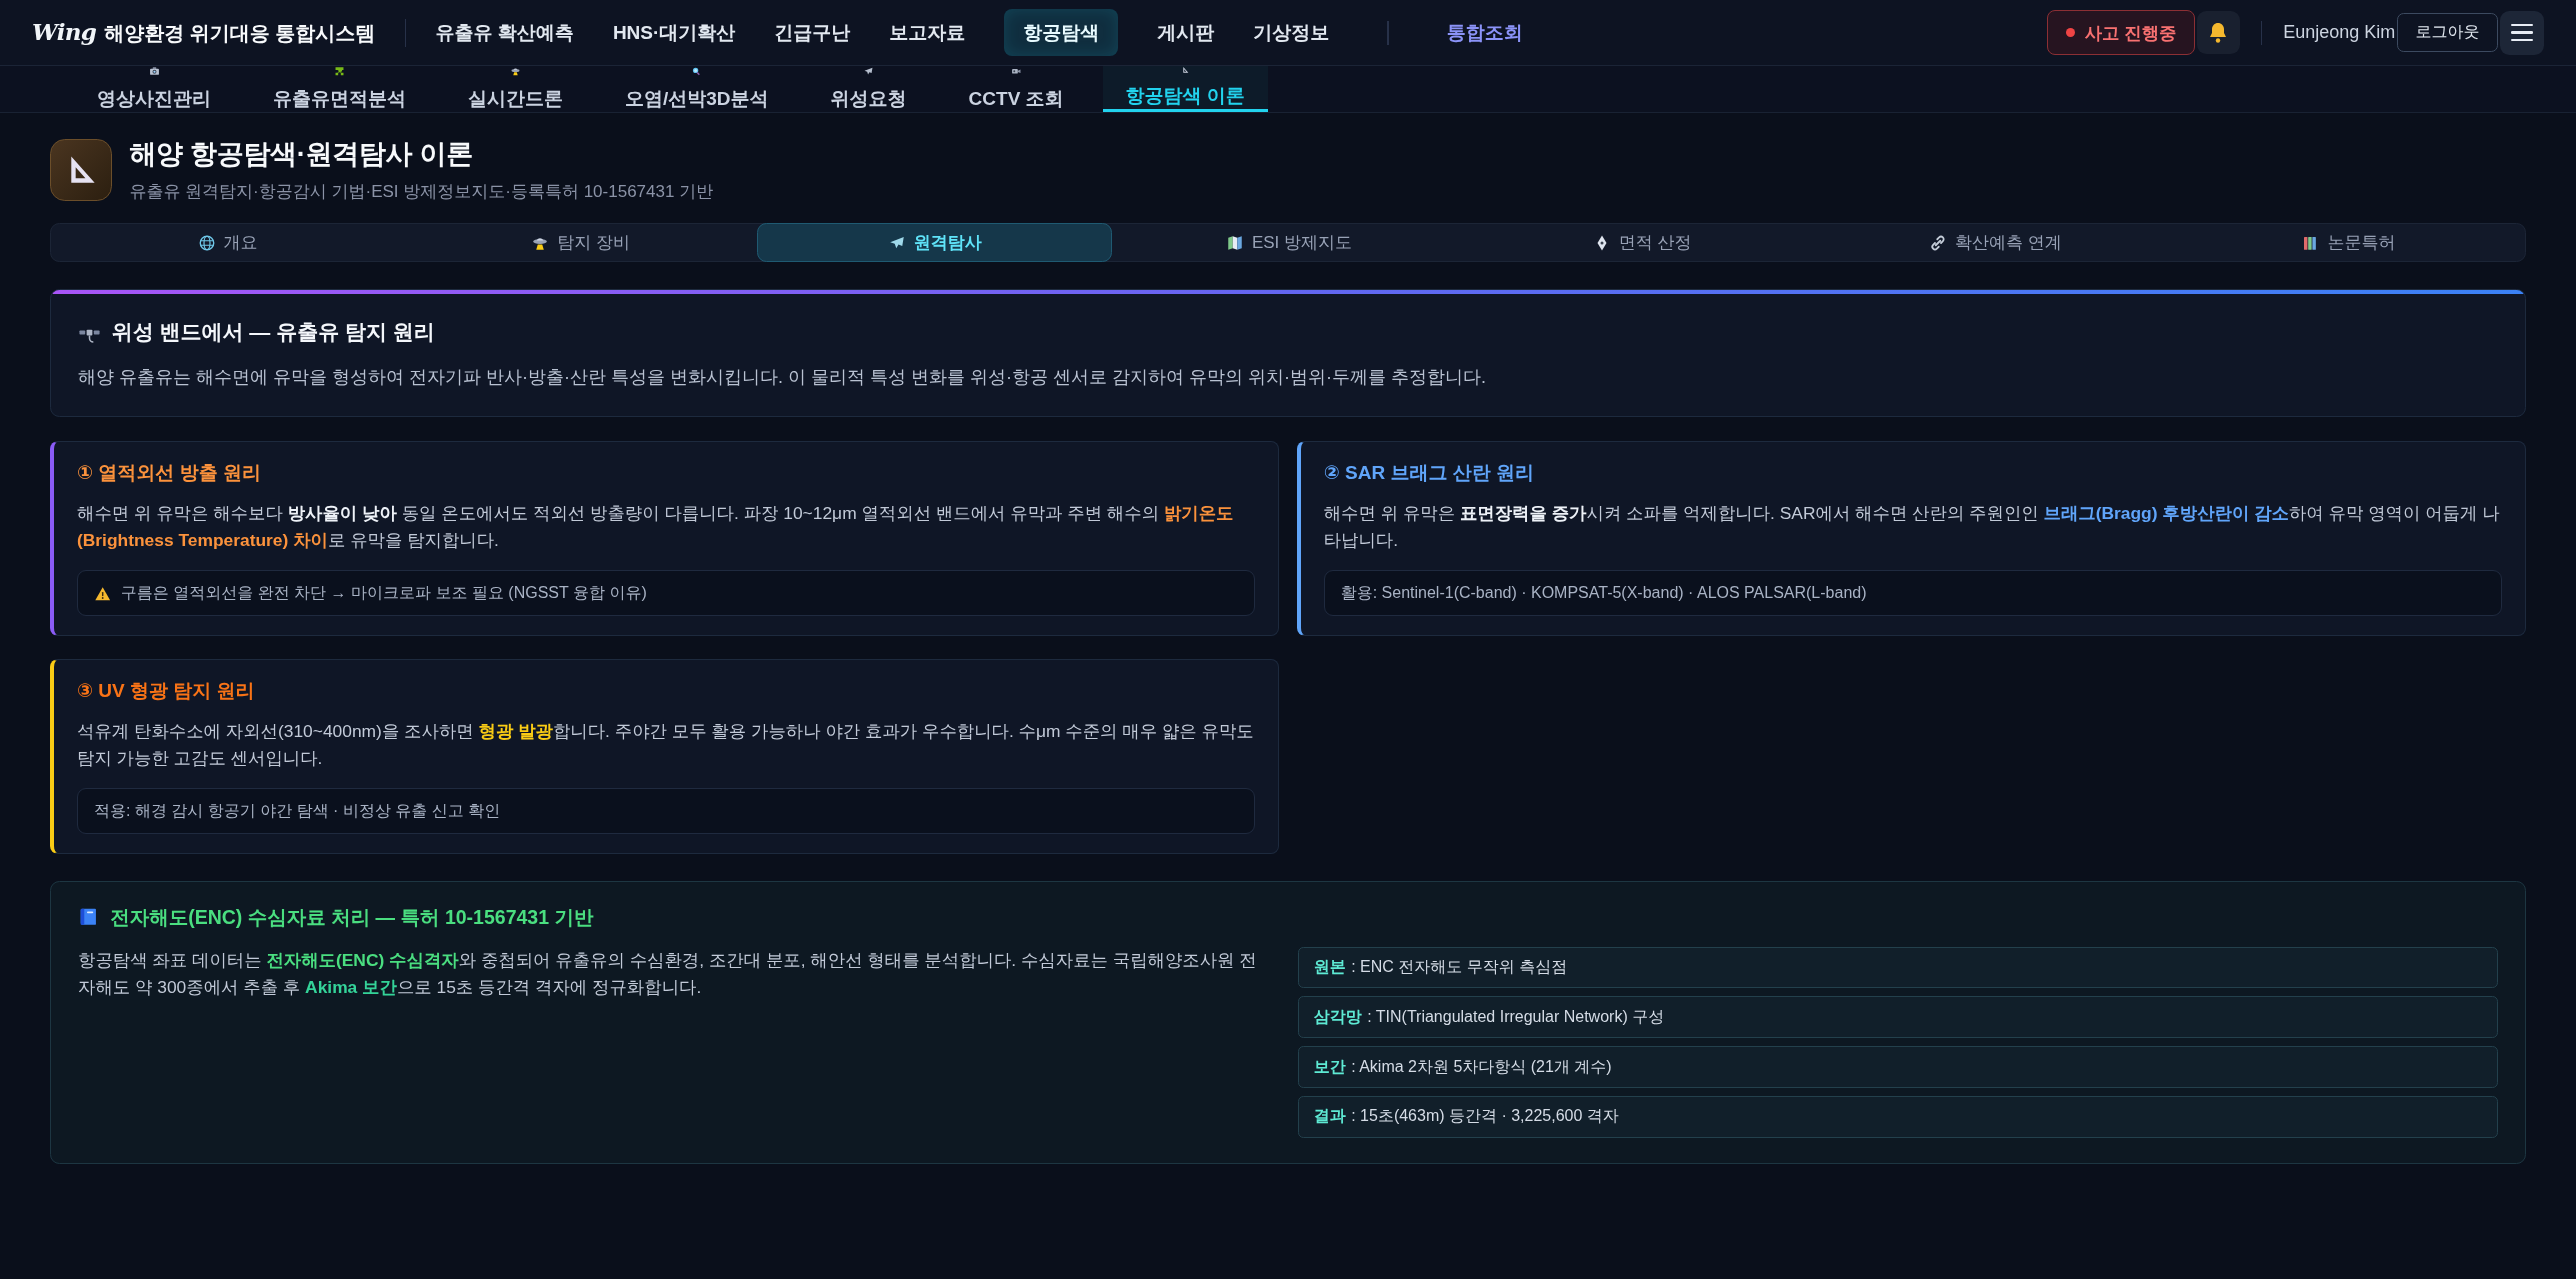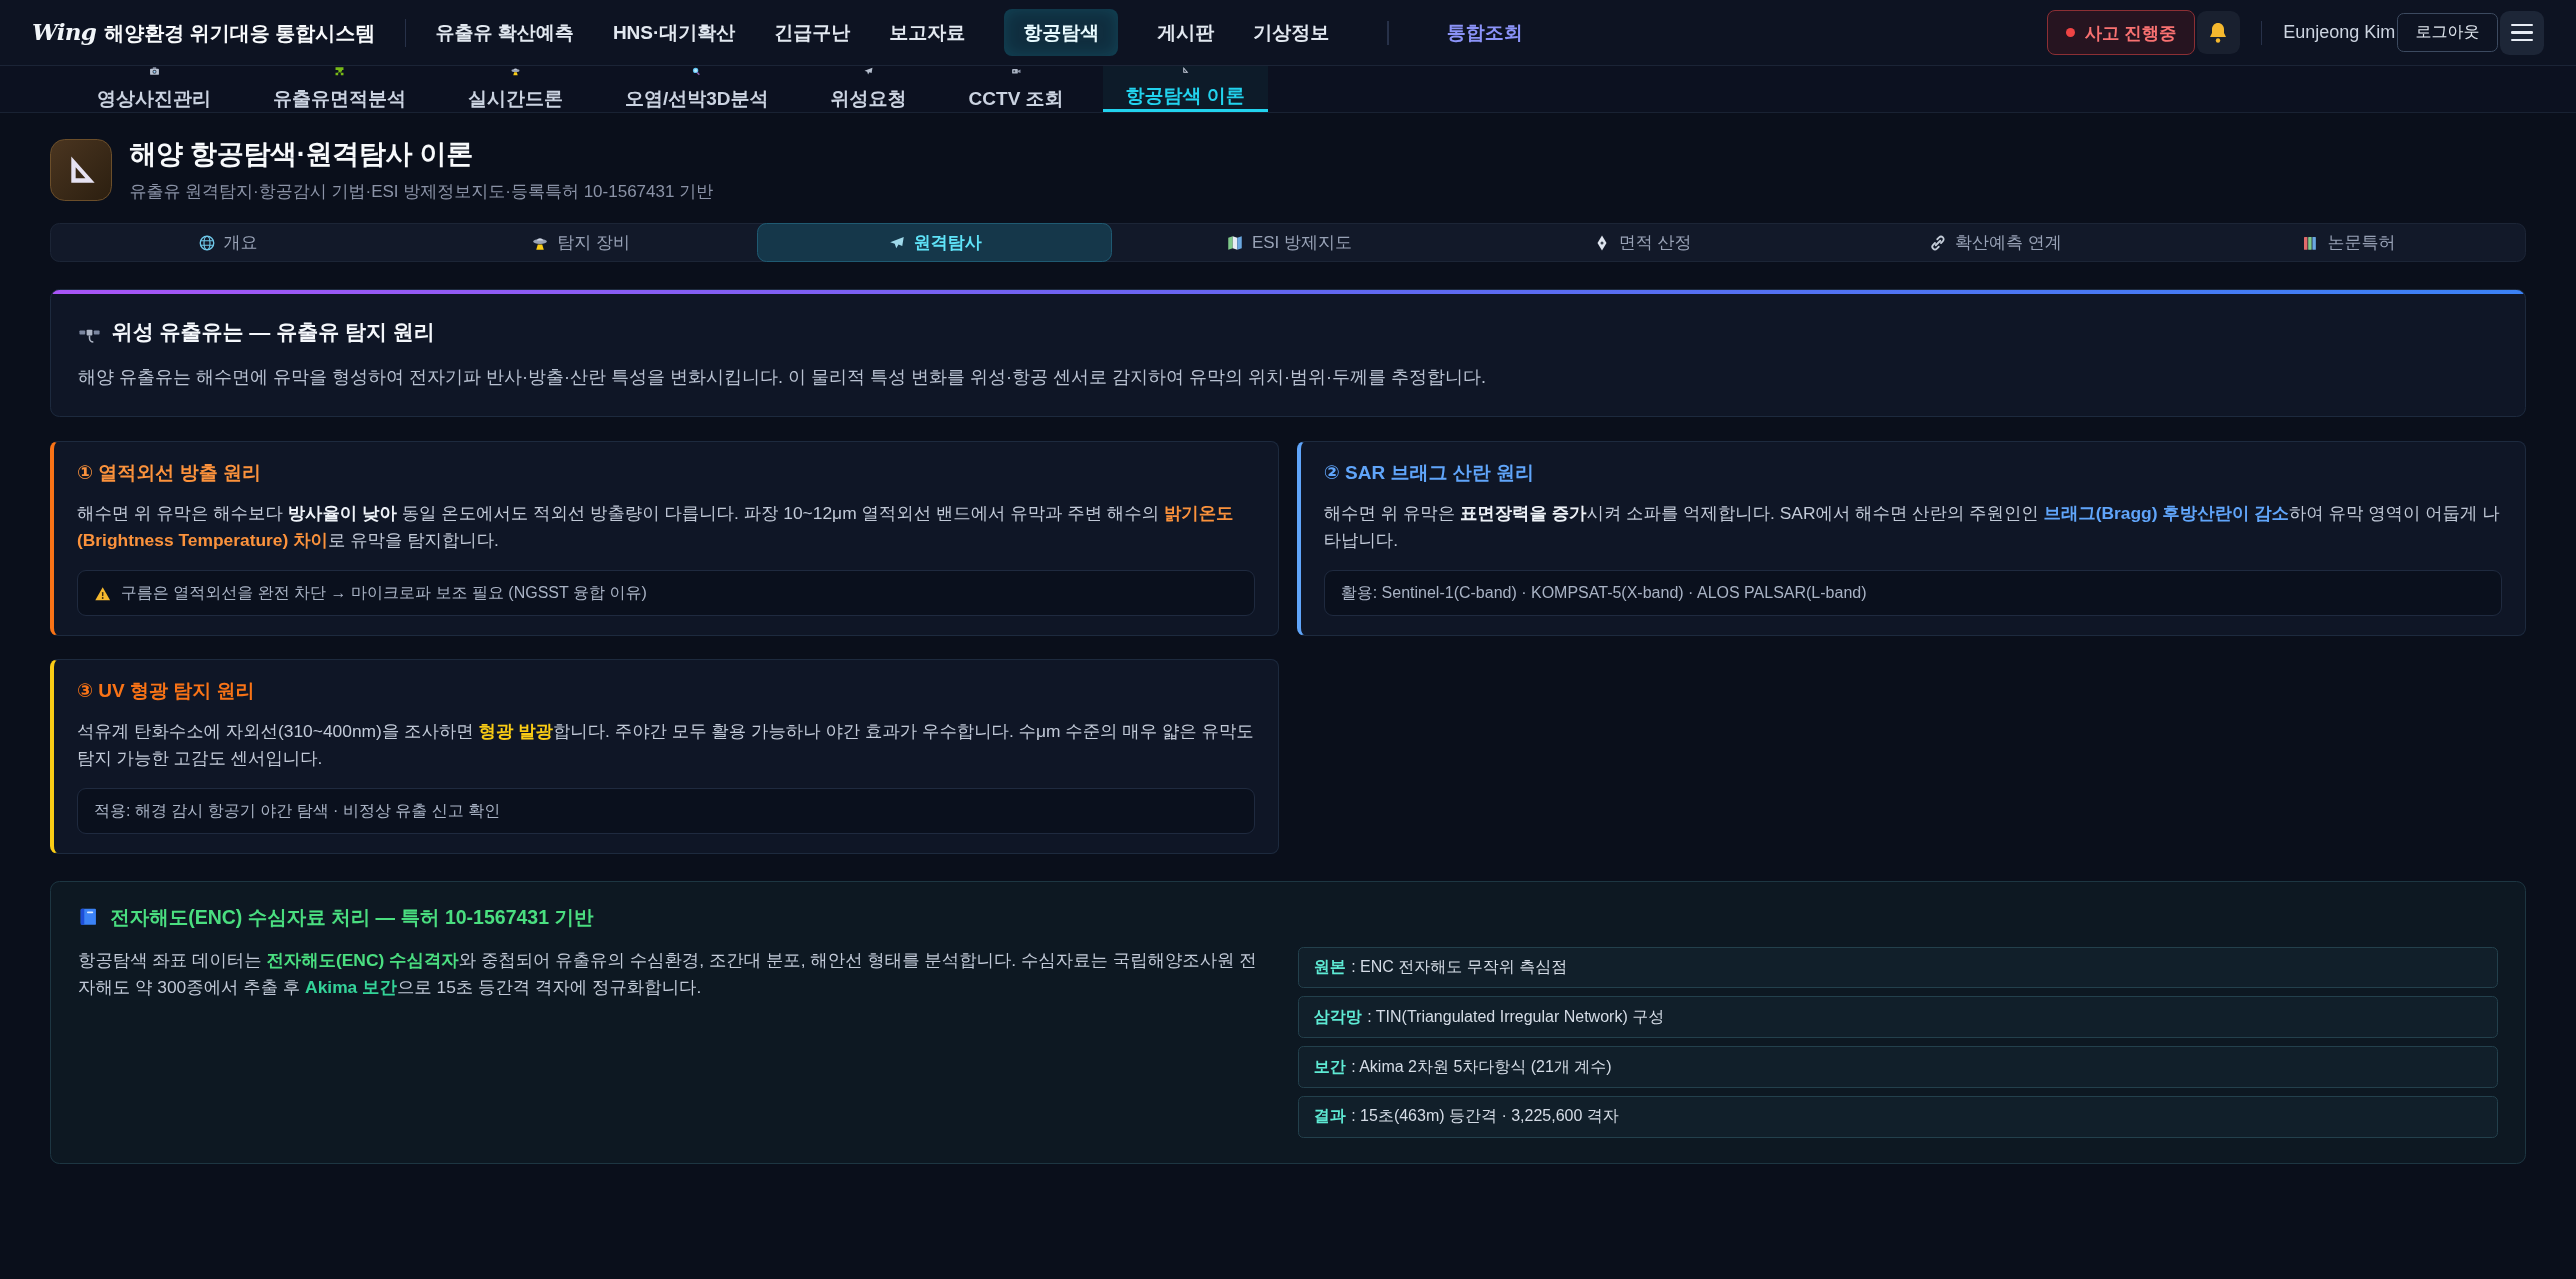--- a/index.html
+++ b/index.html
@@ -229,28 +229,28 @@
 
   <div class="panel">
     <div class="panel-topbar"></div>
     <h2>
       <svg width="23" height="23" viewBox="0 0 24 24">
           <rect x="9" y="9" width="6" height="6" rx="1" fill="#aeb6c6"></rect>
           <rect x="1.5" y="10" width="6" height="4" rx="0.8" fill="#7c87a0"></rect>
           <rect x="16.5" y="10" width="6" height="4" rx="0.8" fill="#7c87a0"></rect>
           <path d="M12 15v3a4 4 0 0 0 4 4" fill="none" stroke="#aeb6c6" stroke-width="1.6"></path>
         </svg>
-      <span>위성 유출유는 — 유출유 탐지 원리</span>
+      <span>위성 밴드에서 — 유출유 탐지 원리</span>
     </h2>
     <div class="panel-desc">해양 유출유는 해수면에 유막을 형성하여 전자기파 반사·방출·산란 특성을 변화시킵니다. 이 물리적 특성 변화를 위성·항공 센서로 감지하여 유막의 위치·범위·두께를 추정합니다.</div>
   </div>
 
   <div class="cards">
 
-    <div class="card" style="border-left:4px solid #f97316;">
+    <div class="card" style="border-left:4px solid #8b5cf6;">
       <div class="card-title" style="color:#fb923c;">① 열적외선 방출 원리</div>
       <div class="card-body"><span>해수면 위 유막은 해수보다 </span><span class="seg-b">방사율이 낮아</span><span> 동일 온도에서도 적외선 방출량이 다릅니다. 파장 10~12μm 열적외선 밴드에서 유막과 주변 해수의 </span><span style="color: rgb(251, 146, 60); font-weight: 800;">밝기온도(Brightness Temperature) 차이</span><span>로 유막을 탐지합니다.</span></div>
       <div class="note">
         <svg width="17.4" height="17.4" viewBox="0 0 24 24">
             <path fill="#f5b82e" d="M12 3 1.8 21h20.4z"></path>
             <rect x="11" y="9.5" width="2" height="6" rx="1" fill="#3a2a10"></rect>
             <circle cx="12" cy="18" r="1.3" fill="#3a2a10"></circle>
           </svg>
         <span>구름은 열적외선을 완전 차단 → 마이크로파 보조 필요 (NGSST 융합 이유)</span>
       </div>

